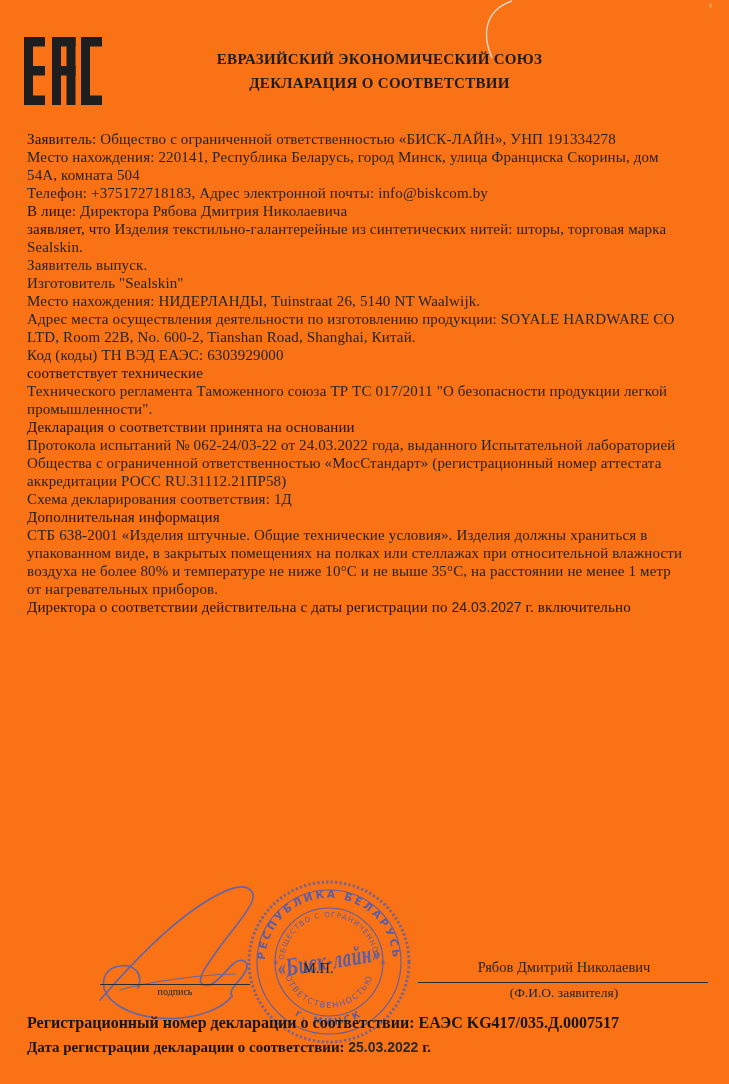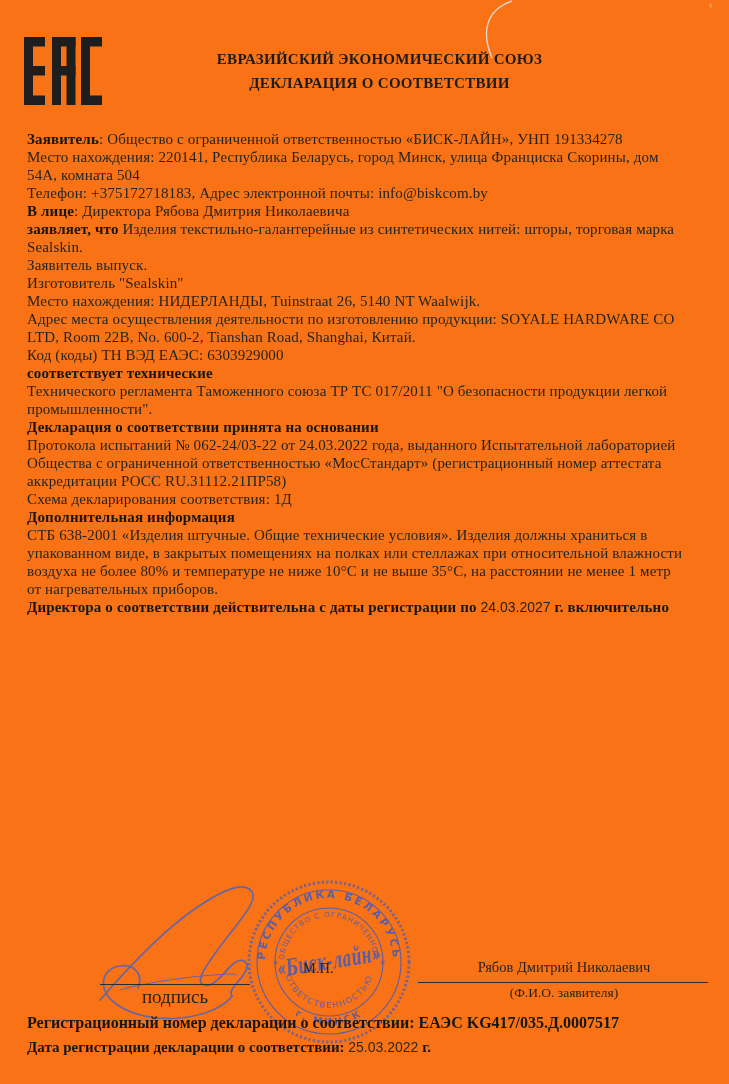--- a/index.html
+++ b/index.html
@@ -13,35 +13,35 @@
   .title{
     position:absolute;left:40px;right:10px;top:47px;text-align:center;
     font-weight:bold;font-size:15px;line-height:24px;letter-spacing:.3px;color:#1c1c1c;
   }
   
   .body-text{
     position:absolute;left:27px;top:130px;width:694px;z-index:2;
     font-size:15px;line-height:18px;letter-spacing:.15px;
   }
   .body-text .line{white-space:nowrap;}
-  .b{font-weight:bold;color:#161616;}
+  .b{font-weight:normal;color:#161616;}
   .sans{font-family:"Liberation Sans",sans-serif;font-size:14px;letter-spacing:0;}
   
   .sig-svg{position:absolute;left:86px;top:870px;z-index:1;}
   .sig-line{position:absolute;left:100px;top:984px;width:150px;border-top:1.6px solid #2c2c2c;z-index:2;}
-  .sig-caption{position:absolute;left:100px;top:986px;width:150px;text-align:center;font-size:19px;z-index:2;}
+  .sig-caption{position:absolute;left:100px;top:986px;width:150px;text-align:center;font-size:10px;z-index:2;}
   .stamp{position:absolute;left:243px;top:876px;z-index:1;opacity:.9;}
   .mp{position:absolute;left:303px;top:960px;font-size:14.5px;z-index:2;color:#222;}
   .name{position:absolute;left:420px;top:959px;width:288px;text-align:center;font-size:14.5px;z-index:2;}
   .name-line{position:absolute;left:418px;top:982px;width:290px;border-top:1.4px solid #2c2c2c;z-index:2;}
   .name-caption{position:absolute;left:420px;top:985px;width:288px;text-align:center;font-size:13.5px;z-index:2;}
   
   .footer-reg{position:absolute;left:27px;top:1014px;font-weight:bold;font-size:16px;z-index:3;color:#161616;white-space:nowrap;}
   .footer-date{position:absolute;left:27px;top:1039px;font-weight:bold;font-size:15px;z-index:3;color:#161616;white-space:nowrap;}
-  .footer-date .sans,.footer-reg .sans{font-weight:normal;color:#2a2a2a;}
+  .footer-date .sans,.footer-reg .sans{font-weight:bold;color:#2a2a2a;}
   
   .artifact{position:absolute;left:468px;top:0;z-index:0;}
   .speck{position:absolute;left:709px;top:3px;width:3px;height:5px;background:#cdb45f;opacity:.55;border-radius:2px;z-index:0;}
 </style>
 </head>
 <body>
 
 <div class="page">
 
   <svg class="artifact" width="60" height="60" viewBox="0 0 60 60">

